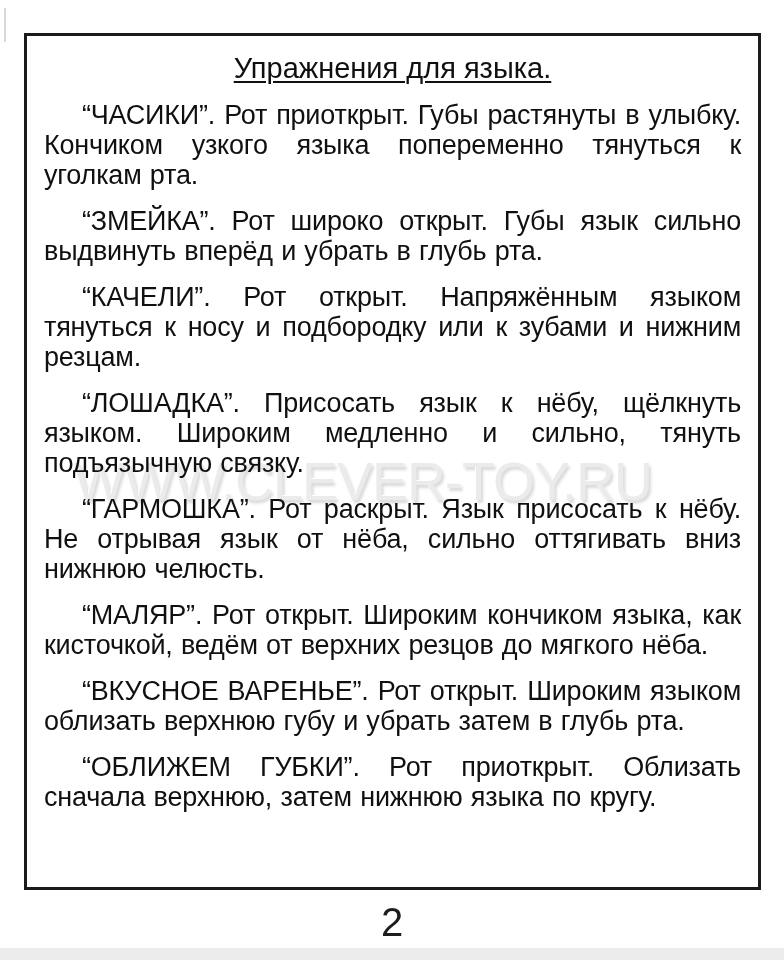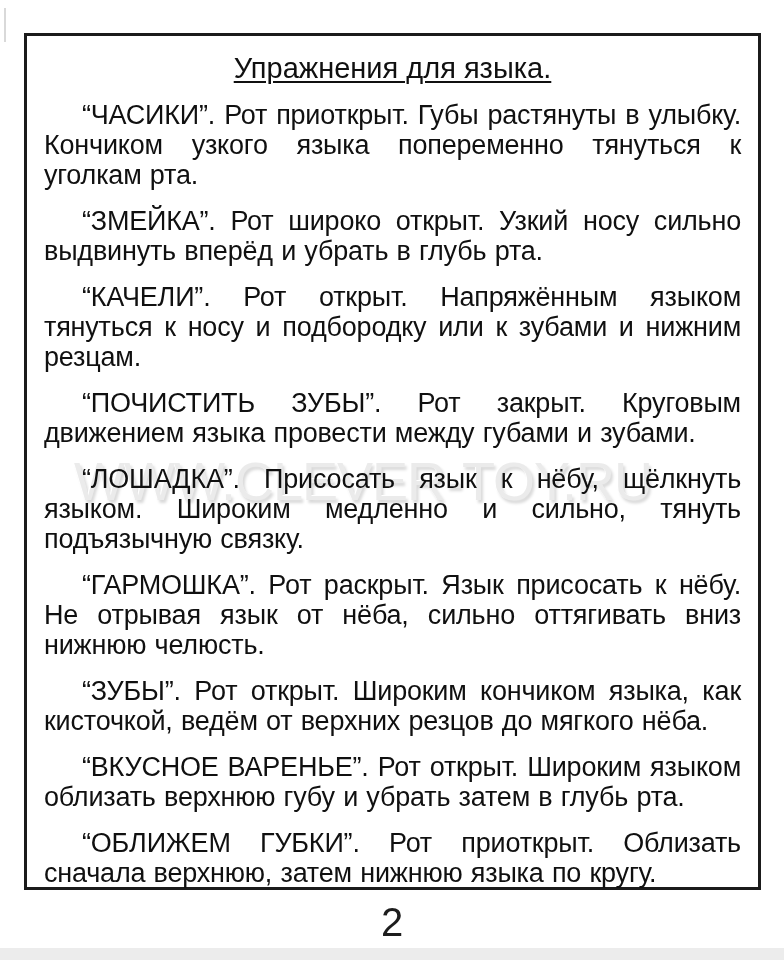--- a/index.html
+++ b/index.html
@@ -95,31 +95,30 @@
 
 <div class="scan-line"></div>
 
 <div class="watermark">WWW.CLEVER-TOY.RU</div>
 
 <div class="frame">
   <h1 class="title">Упражнения для языка.</h1>
 
   <p class="para">“ЧАСИКИ”. Рот приоткрыт. Губы растянуты в улыбку. Кончиком узкого языка попеременно тянуться к уголкам рта.</p>
 
-  <p class="para">“ЗМЕЙКА”. Рот широко открыт. Узкий носу сильно выдвинуть вперёд и убрать в глубь рта.</p>
+  <p class="para">“ЗМЕЙКА”. Рот широко открыт. Губы язык сильно выдвинуть вперёд и убрать в глубь рта.</p>
 
   <p class="para">“КАЧЕЛИ”. Рот открыт. Напряжённым языком тянуться к носу и подбородку или к зубами и нижним резцам.</p>
 
-  <p class="para">“ПОЧИСТИТЬ ЗУБЫ”. Рот закрыт. Круговым движением языка провести между губами и зубами.</p>
 
   <p class="para">“ЛОШАДКА”. Присосать язык к нёбу, щёлкнуть языком. Широким медленно и сильно, тянуть подъязычную связку.</p>
 
   <p class="para">“ГАРМОШКА”. Рот раскрыт. Язык присосать к нёбу. Не отрывая язык от нёба, сильно оттягивать вниз нижнюю челюсть.</p>
 
-  <p class="para">“ЗУБЫ”. Рот открыт. Широким кончиком языка, как кисточкой, ведём от верхних резцов до мягкого нёба.</p>
+  <p class="para">“МАЛЯР”. Рот открыт. Широким кончиком языка, как кисточкой, ведём от верхних резцов до мягкого нёба.</p>
 
   <p class="para">“ВКУСНОЕ ВАРЕНЬЕ”. Рот открыт. Широким языком облизать верхнюю губу и убрать затем в глубь рта.</p>
 
   <p class="para">“ОБЛИЖЕМ ГУБКИ”. Рот приоткрыт. Облизать сначала верхнюю, затем нижнюю языка по кругу.</p>
 </div>
 
 <div class="page-number">2</div>
 
 <div class="scan-strip"></div>
 

